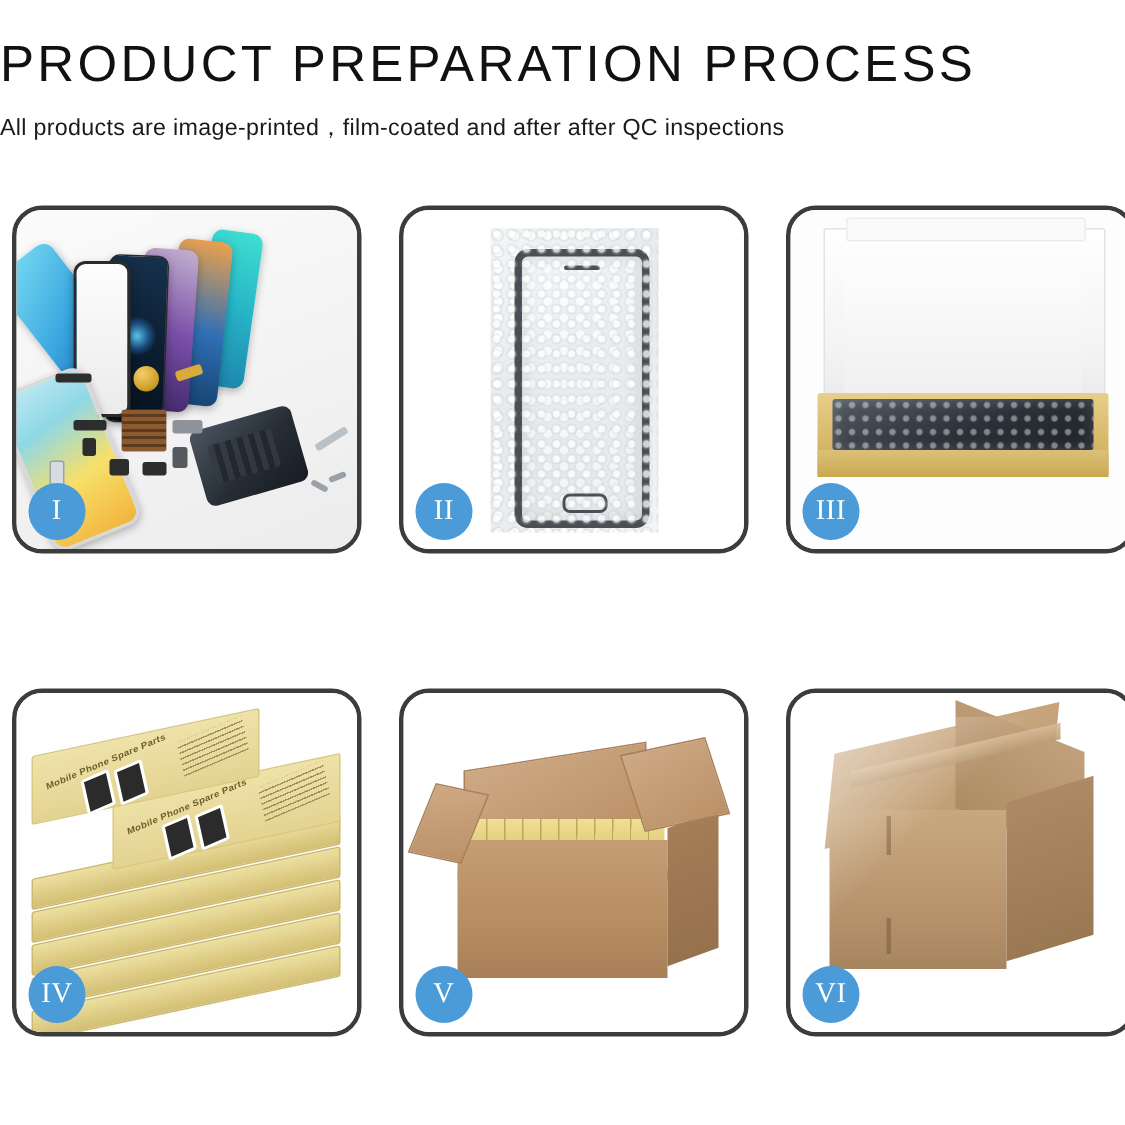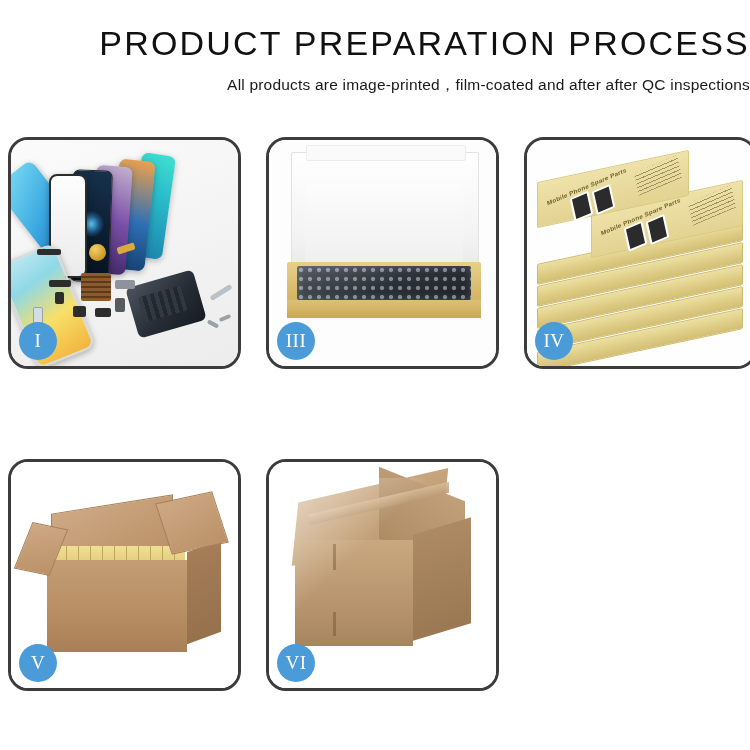--- a/index.html
+++ b/index.html
@@ -1,21 +1,21 @@
 <!DOCTYPE html>
 <html><head>
 <meta charset="utf-8">
 <style>
   html,body{margin:0;padding:0;}
   body{
     width:750px;height:750px;background:#ffffff;
     font-family:"Liberation Sans",sans-serif;
     overflow:hidden;position:relative;
   }
-  .header{text-align:right;padding-top:26px;}
+  .header{text-align:left;padding-top:26px;}
   .title{
     font-size:34px;font-weight:500;letter-spacing:2.2px;
     color:#111;line-height:1.05;white-space:nowrap;
   }
   .subtitle{
     font-size:15.5px;color:#1a1a1a;margin-top:13px;letter-spacing:.2px;
     white-space:nowrap;font-weight:400;
   }
   .grid{
     position:absolute;left:8px;top:137px;width:734px;
@@ -173,20 +173,32 @@
       <span class="prt g"></span>
       <span class="prt h"></span>
       <span class="prt i"></span>
       <span class="prt j"></span>
       <span class="prt k"></span>
       <span class="prt l"></span>
     </div>
     <div class="badge">I</div>
   </div>
 
+  <div class="panel">
+    <div class="scene p2">
+      <div class="bubblewrap">
+        <div class="glasspanel">
+          <div class="speaker"></div>
+          <div class="homebtn"></div>
+        </div>
+        <div class="bubble-ov"></div>
+      </div>
+    </div>
+    <div class="badge">II</div>
+  </div>
 
   <div class="panel">
     <div class="scene p3">
       <div class="lid-in"></div>
       <div class="foam"></div>
       <div class="box3">
         <div class="box3-in"></div>
         <div class="box3-front"></div>
       </div>
     </div>

